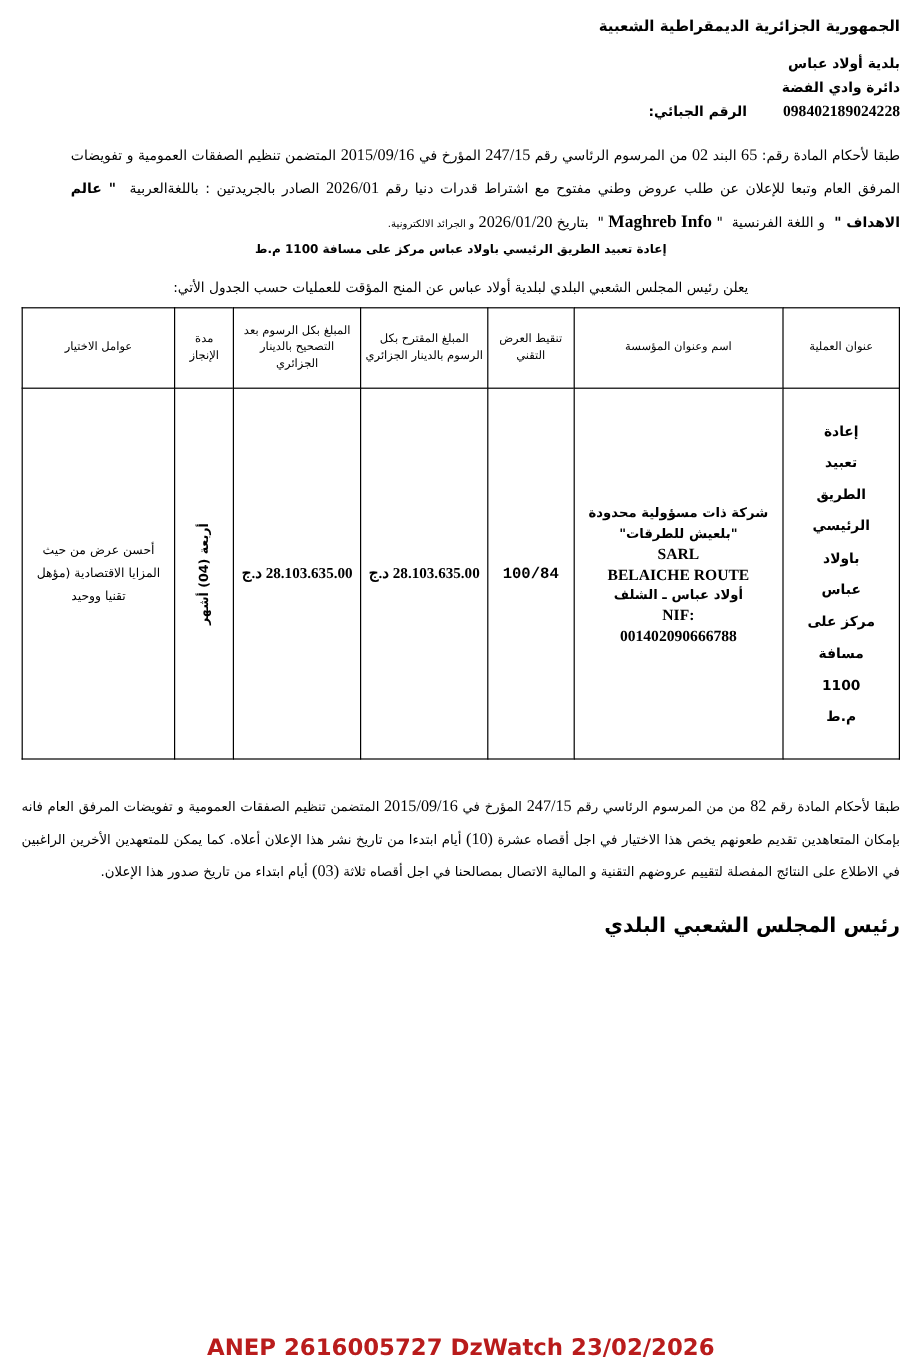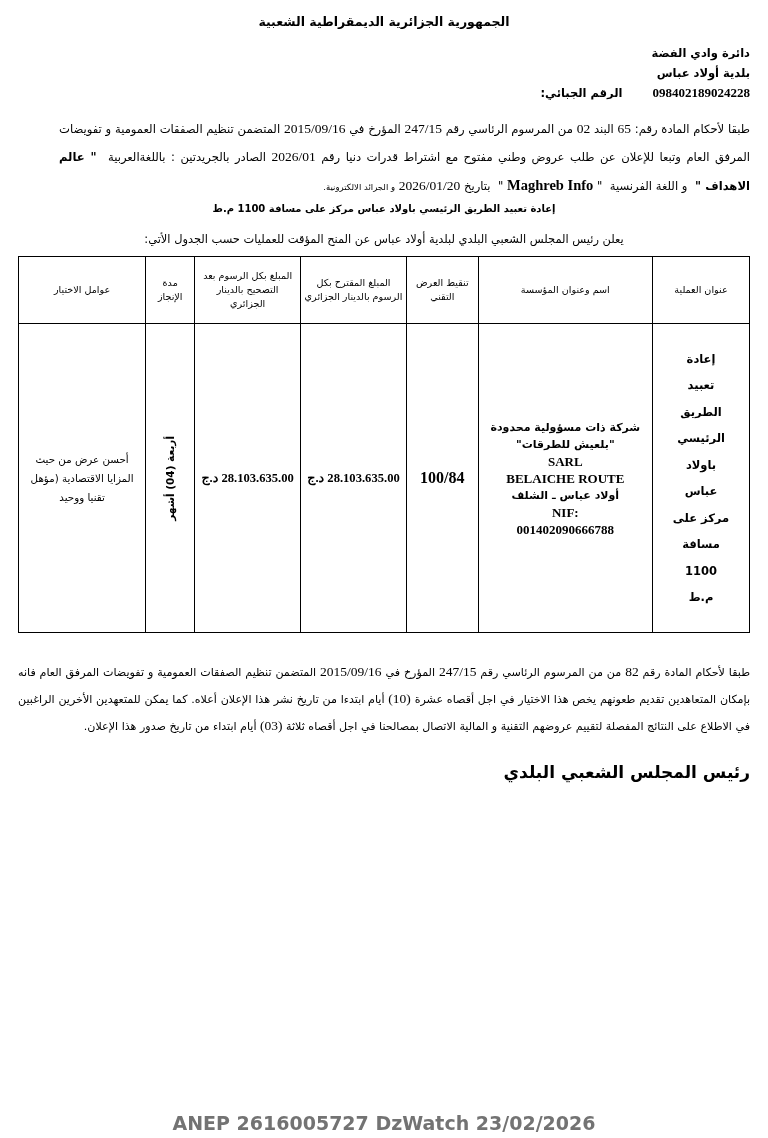--- a/index.html
+++ b/index.html
@@ -28,21 +28,21 @@
   .ar {
     direction: rtl;
     unicode-bidi: isolate;
     font-family: "DejaVu Sans", "Liberation Sans", sans-serif;
   }
   .bold { font-weight: bold; }
 
   
   .national-header {
     margin-top: 14px;
-    text-align: center;
+    text-align: right;
     font-size: 12.5px;
     font-weight: bold;
     letter-spacing: 0.2px;
   }
 
   
   .commune-block {
     margin-top: 14px;
     text-align: right;
     padding-left: 0;
@@ -166,22 +166,22 @@
   td.cell-firm .latin {
     font-family: "Liberation Serif", "DejaVu Serif", serif;
     font-size: 13px;
     font-weight: bold;
     direction: ltr;
     unicode-bidi: embed;
     display: block;
     line-height: 17px;
   }
   td.cell-score {
-    font-family: Liberation Serif, serif;
-    font-size: 16px;
+    font-family: Liberation Mono, monospace;
+    font-size: 13px;
     font-weight: bold;
     direction: ltr;
     unicode-bidi: embed;
   }
   td.cell-amount {
     font-family: "Liberation Serif", "DejaVu Serif", serif;
     font-size: 12.6px;
     font-weight: bold;
     white-space: nowrap;
   }
@@ -242,22 +242,22 @@
   }
 </style>
 </head>
 <body>
 
 <div class="page">
 
   <div class="national-header ar">الجمهورية الجزائرية الديمقراطية الشعبية</div>
 
   <div class="commune-block">
+    <div class="line ar">بلدية أولاد عباس</div>
     <div class="line ar">دائرة وادي الفضة</div>
-    <div class="line ar">بلدية أولاد عباس</div>
     <div class="fiscal-row ar"><span class="fiscal-num">098402189024228</span><span>الرقم الجبائي:</span></div>
   </div>
 
 
   <div class="intro ar">
     <span>طبقا لأحكام المادة رقم:</span>
     <span class="num">65</span>
     <span>البند</span>
     <span class="num">02</span>
     <span>من المرسوم الرئاسي رقم</span>
@@ -347,15 +347,15 @@
     <span class="num">2015/09/16</span>
     <span>المتضمن تنظيم الصفقات العمومية و تفويضات المرفق العام فانه بإمكان المتعاهدين تقديم طعونهم يخص هذا الاختيار في اجل أقصاه عشرة</span>
     <span class="num">(<span>10</span>)</span>
     <span>أيام ابتدءا من تاريخ نشر هذا الإعلان أعلاه. كما يمكن للمتعهدين الأخرين الراغبين في الاطلاع على النتائج المفصلة لتقييم عروضهم التقنية و المالية الاتصال بمصالحنا في اجل أقصاه ثلاثة</span>
     <span class="num">(<span>03</span>)</span>
     <span>أيام ابتداء من تاريخ صدور هذا الإعلان.</span>
   </div>
 
   <div class="signature ar">رئيس المجلس الشعبي البلدي</div>
 
-  <div class="anep-footer" style="color: #737373;">ANEP 2616005727 DzWatch 23/02/2026</div>
+  <div class="anep-footer" style="color: #b91c1c;">ANEP 2616005727 DzWatch 23/02/2026</div>
 
 </div>
 
 </body></html>

